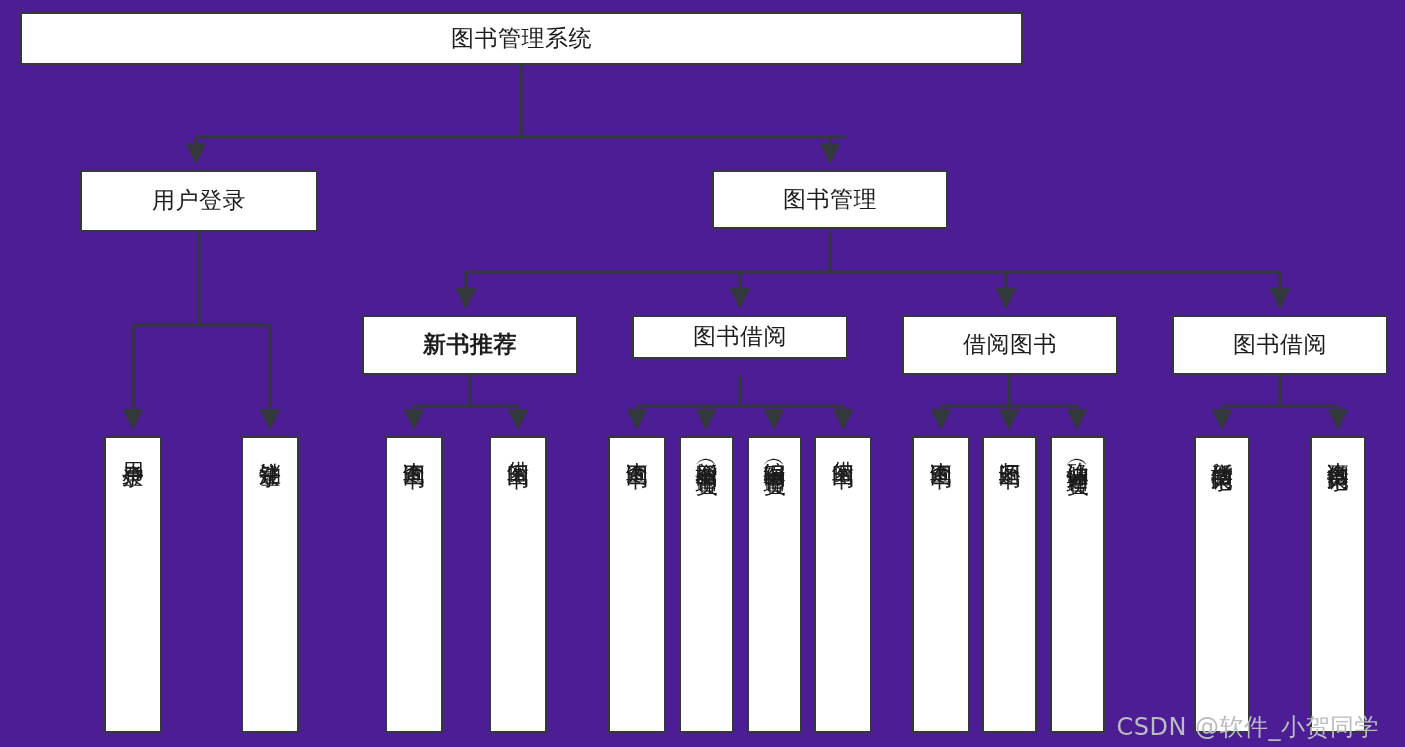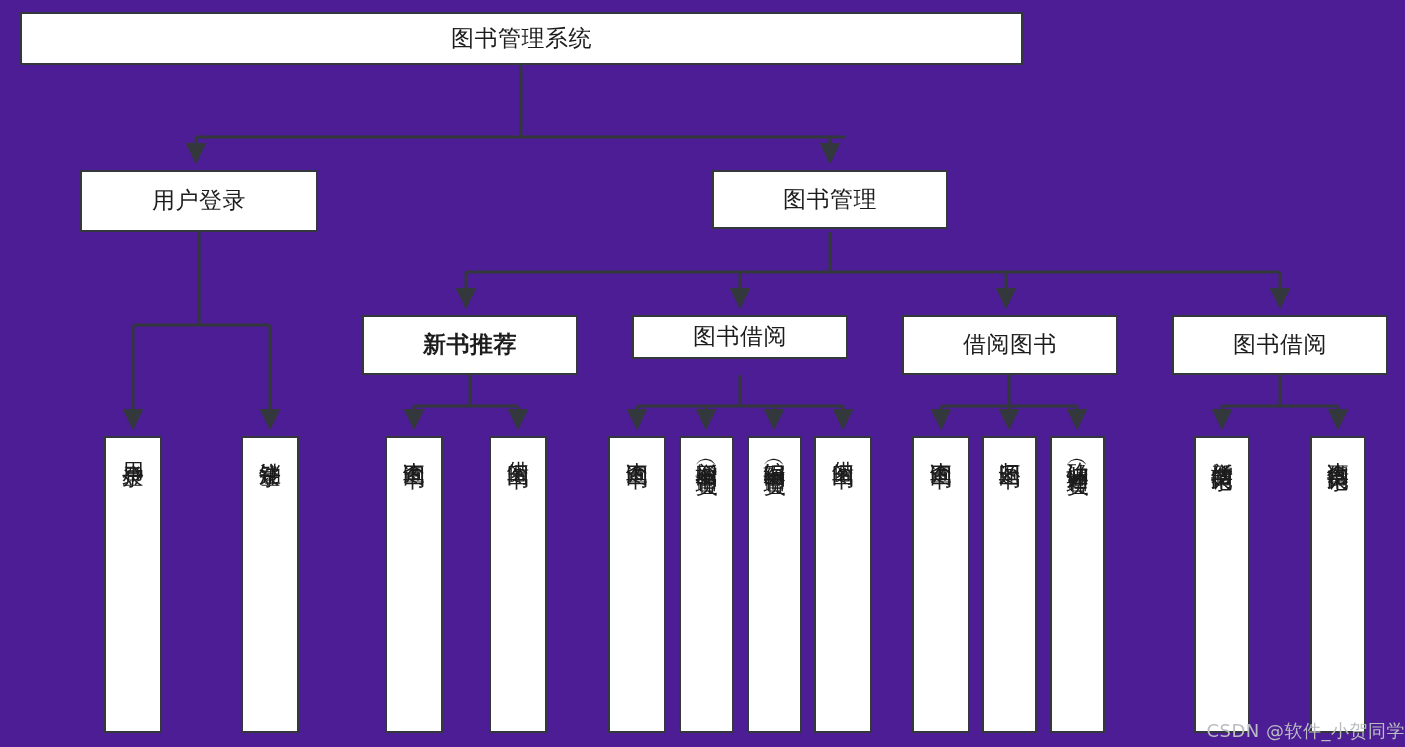--- a/index.html
+++ b/index.html
@@ -59,23 +59,23 @@
   svg.edges {
     position: absolute;
     left: 0;
     top: 0;
     width: 1405px;
     height: 747px;
     pointer-events: none;
   }
   .watermark {
     position: absolute;
-    right: 0;
+    right: 26px;
     bottom: 4px;
-    font-size: 18px;
+    font-size: 24px;
     color: #b9bcc0;
     letter-spacing: 0.5px;
     white-space: nowrap;
     font-family: "DejaVu Sans", "Liberation Sans", sans-serif;
   }
 </style>
 </head>
 <body>
 
 <div id="canvas">

